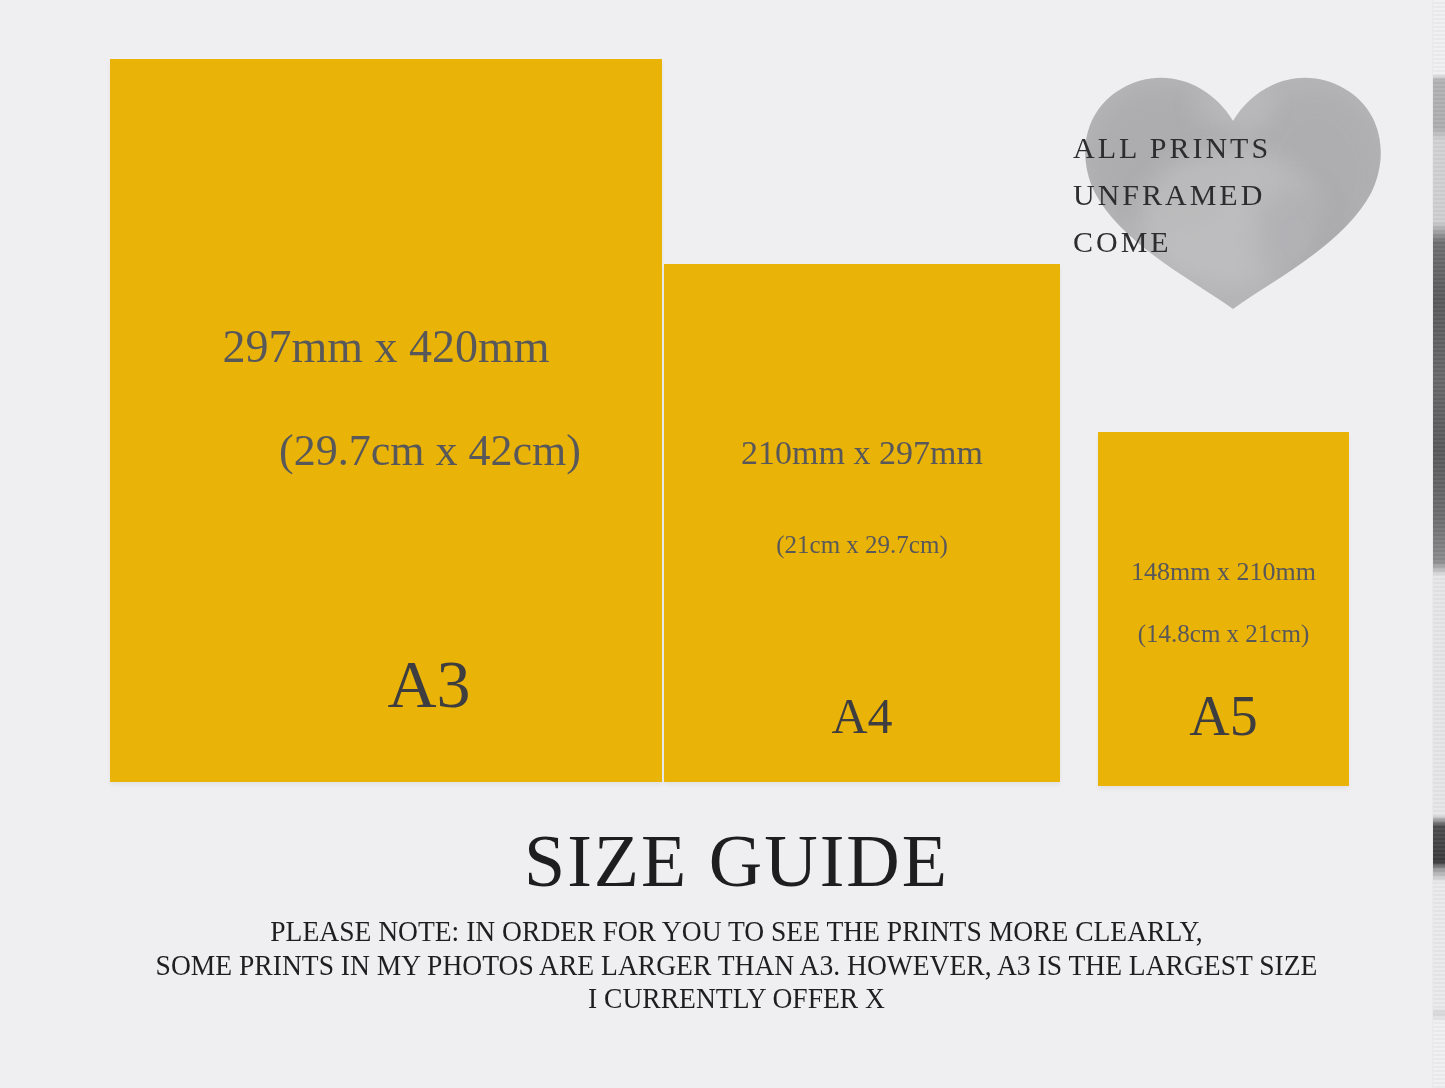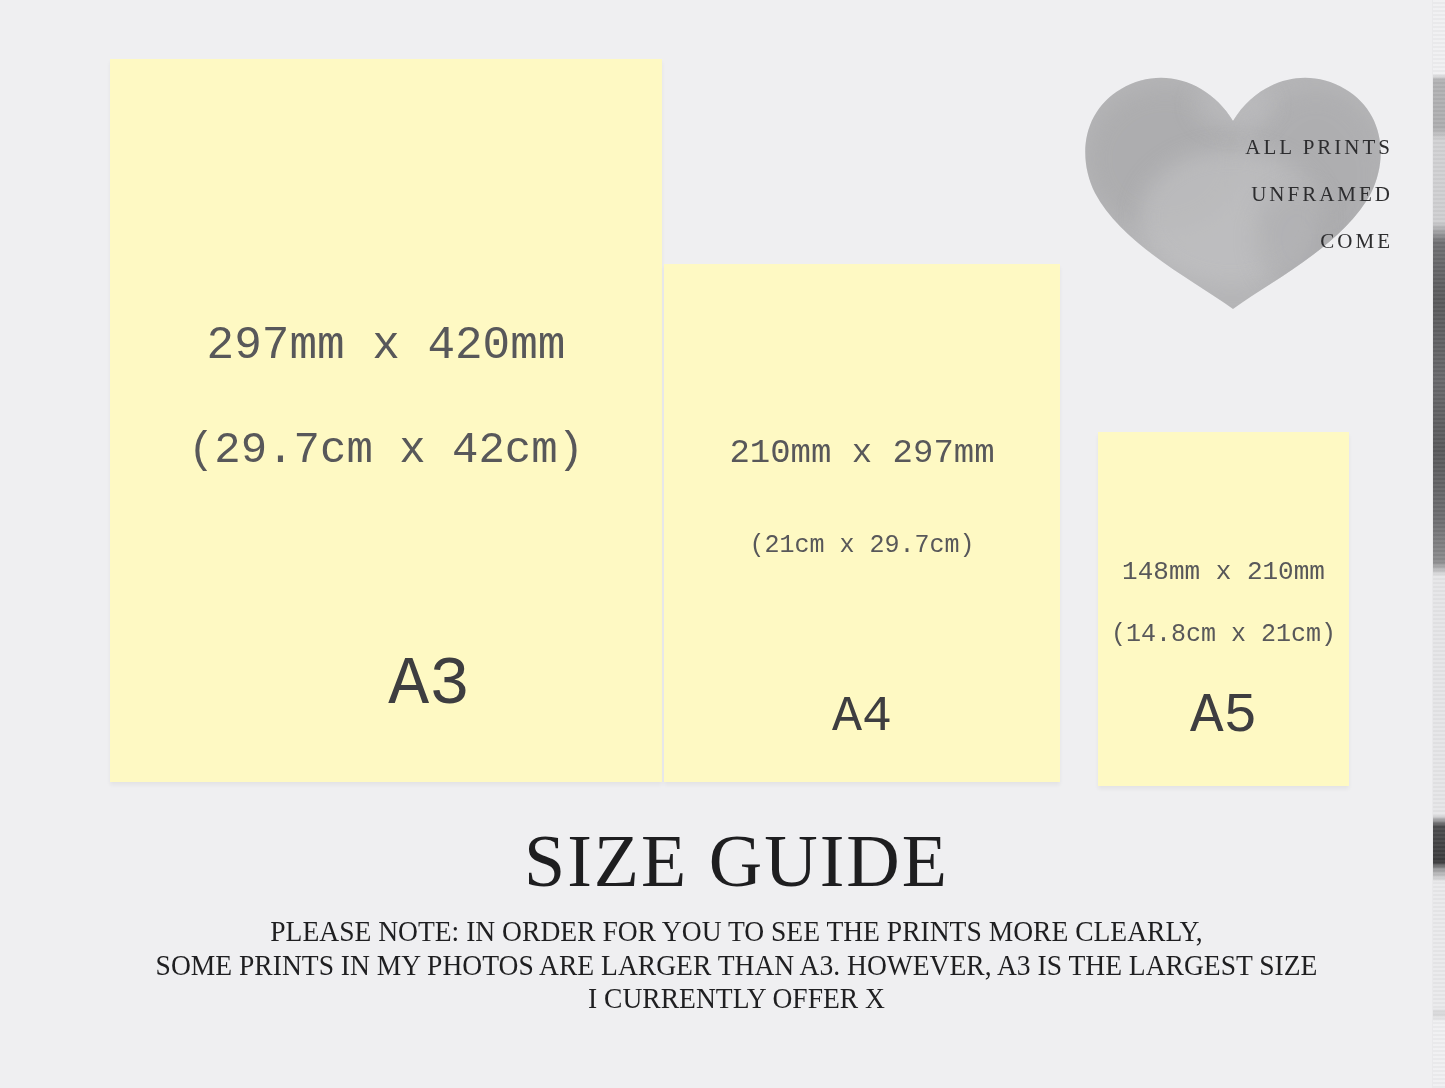--- a/index.html
+++ b/index.html
@@ -12,41 +12,40 @@
     position: relative;
     width: 1445px;
     height: 1088px;
     background: #efeff1;
     overflow: hidden;
   }
 
   
   .card {
     position: absolute;
-    background: #fef9c3;
+    background: #eab308;
     box-shadow: 0 3px 4px rgba(0,0,0,0.05);
-    font-family: Liberation Mono, monospace;
   }
   #card-a3 { left: 110px; top: 59px;  width: 552px; height: 723px; }
   #card-a4 { left: 664px; top: 264px; width: 396px; height: 518px; }
   #card-a5 { left: 1098px; top: 432px; width: 251px; height: 354px; }
 
   .ctext {
     position: absolute;
     left: 0;
     width: 100%;
     text-align: center;
     transform: translateY(-50%);
     white-space: nowrap;
     color: #58585a;
   }
   .alabel { color: #3e3e40; }
 
   #a3-mm    { top: 287px; font-size: 46px; }
-  #a3-cm    { top: 391px; font-size: 44px; }
+  #a3-cm    { top: 391px; font-size: 44px; padding-left: 44px; }
   #a3-label { top: 625px; font-size: 68px; margin-left: 43px; }
 
   #a4-mm    { top: 189px; font-size: 34px; }
   #a4-cm    { top: 281px; font-size: 25px; }
   #a4-label { top: 452px; font-size: 50px; }
 
   #a5-mm    { top: 140px; font-size: 26px; }
   #a5-cm    { top: 202px; font-size: 25px; }
   #a5-label { top: 284px; font-size: 56px; }
 
@@ -57,22 +56,22 @@
     top: 66px;
     width: 320px;
     height: 252px;
   }
   #heart-svg { position: absolute; left: 0; top: 0; }
   #heart-text {
     position: absolute;
     left: 0;
     top: 58px;
     width: 100%;
-    text-align: right;
-    font-size: 21px;
+    text-align: left;
+    font-size: 30px;
     line-height: 47px;
     letter-spacing: 3px;
     color: #2d2d2f;
   }
 
   
   #title {
     position: absolute;
     left: 0;
     top: 822px;

